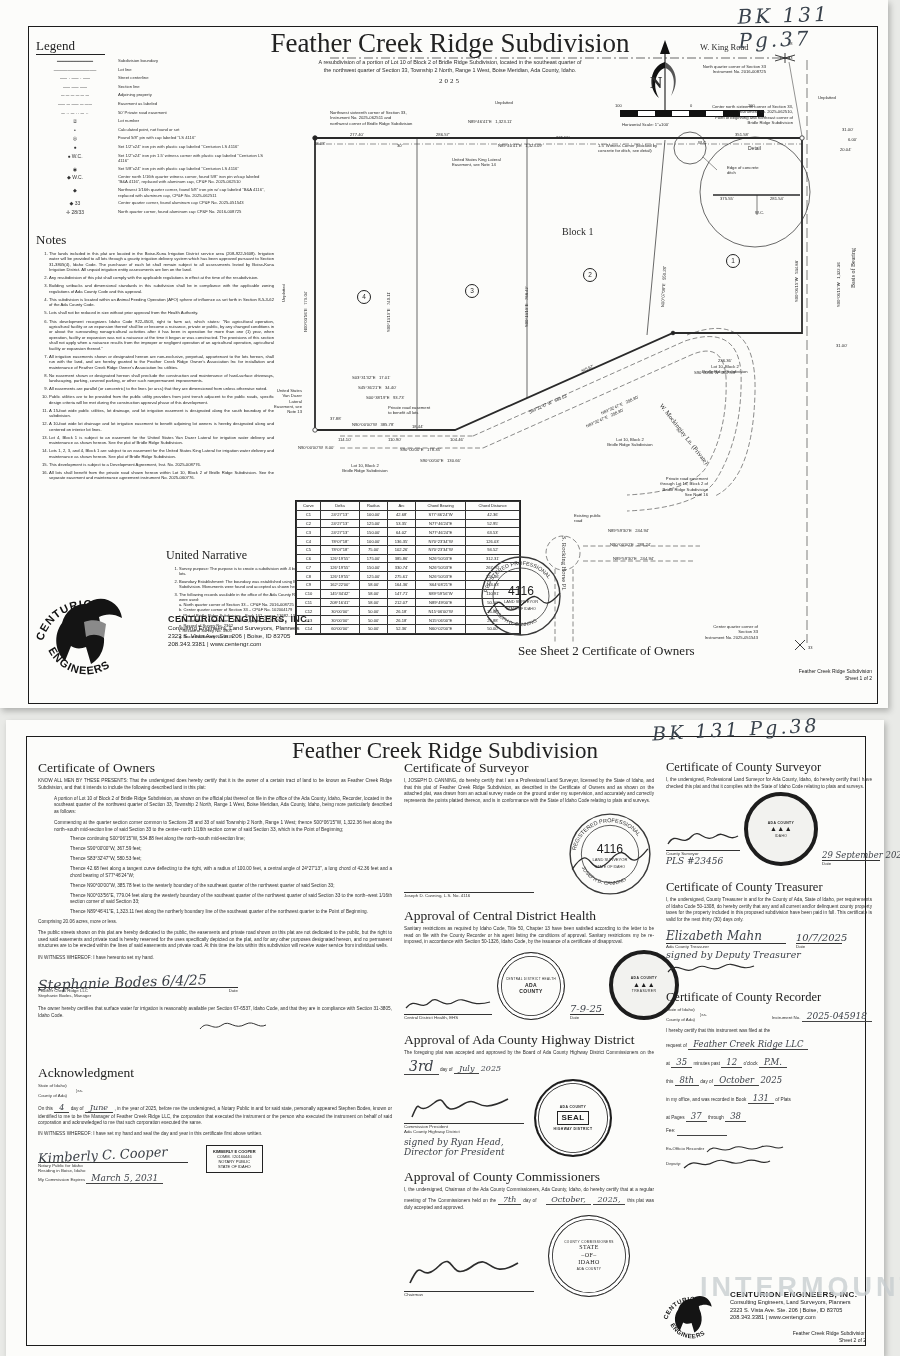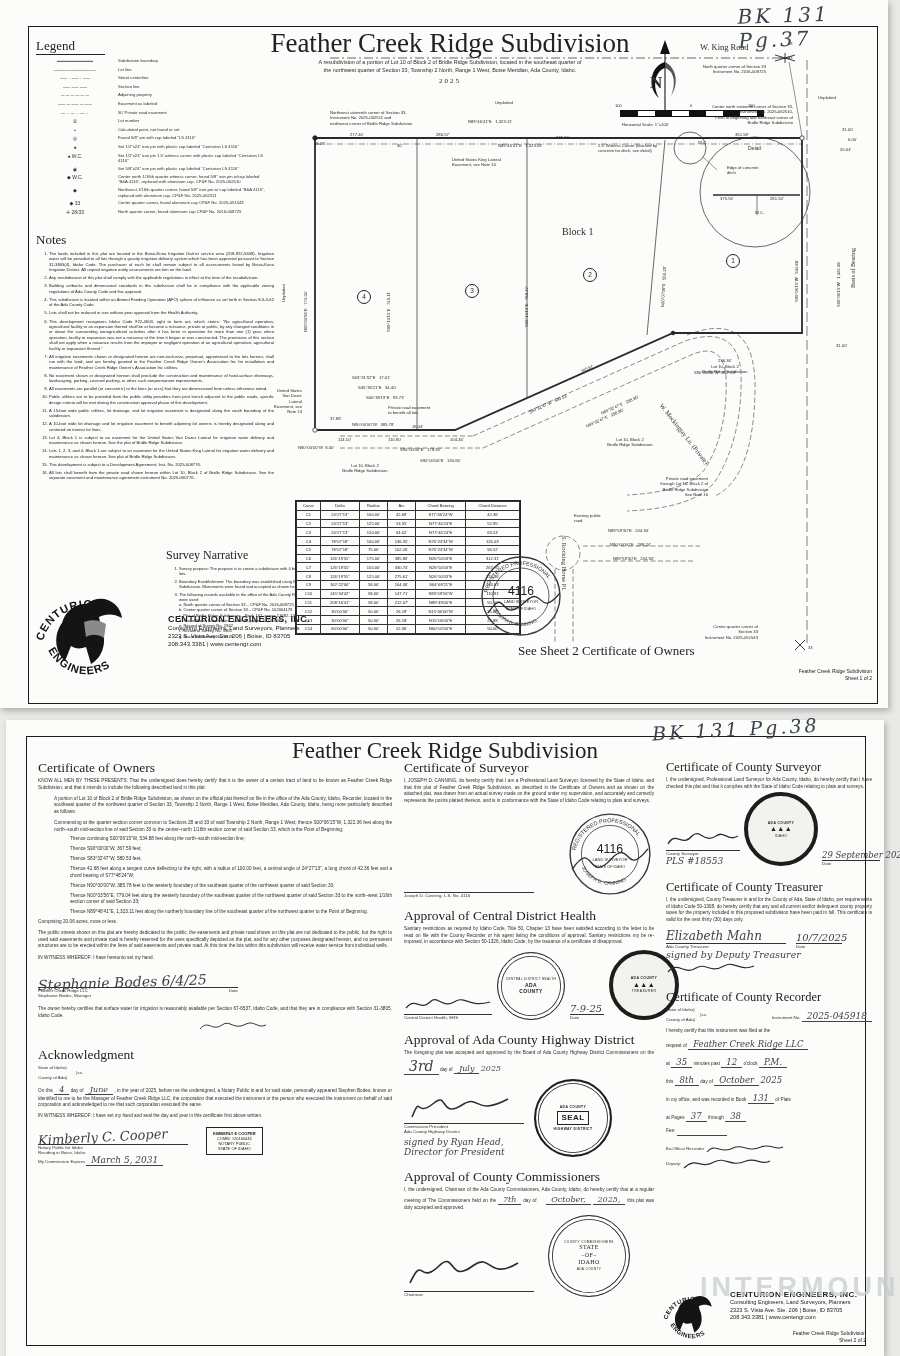--- a/index.html
+++ b/index.html
@@ -183,21 +183,21 @@
         <li>A 15-foot wide public utilities, lot drainage, and lot irrigation easement is designated along the south boundary of the subdivision.</li>
         <li>A 10-foot wide lot drainage and lot irrigation easement to benefit adjoining lot owners is hereby designated along and centered on interior lot lines.</li>
         <li>Lot 4, Block 1 is subject to an easement for the United States Van Duzer Lateral for irrigation water delivery and maintenance as shown hereon. See the plat of Bridle Ridge Subdivision.</li>
         <li>Lots 1, 2, 3, and 4, Block 1 are subject to an easement for the United States King Lateral for irrigation water delivery and maintenance as shown hereon. See plat of Bridle Ridge Subdivision.</li>
         <li>This development is subject to a Development Agreement, Inst. No. 2025-008776.</li>
         <li>All lots shall benefit from the private road shown hereon within Lot 10, Block 2 of Bridle Ridge Subdivision. See the separate easement and maintenance agreement instrument No. 2025-060776.</li>
       </ol>
   </div>
 
   <div id="narr">
-    <h2 class="sec-h" style="font-size:12px;">Survey Narrative</h2>
+    <h2 class="sec-h" style="font-size:12px;">United Narrative</h2>
     <ol>
 
     <li>Survey purpose:  The purpose is to create a subdivision with 4 buildable lots.</li>
         <li>Boundary Establishment:  The boundary was established using Bridle Ridge Subdivision. Monuments were found and accepted as shown hereon.</li>
         <li>The following records available in the office of the Ada County Recorder were used:
 a. North quarter corner of Section 33 – CP&amp;F No. 2016-008725
 b. Center quarter corner of Section 33 – CP&amp;F No. 102004179
 c. Plat of Bridle Ridge Subdivision – Book 102, pages 13682–13684
 d. Plat of Mono Subdivision – Book 62, pages 6223–6224
 e. Record of Survey No. 2362
@@ -579,21 +579,21 @@
       <span class="lbl">Feather Creek Ridge LLC</span>
       <span class="lbl">Date</span>
     </div>
     <div class="lbl">Stephanie Bodes, Manager</div>
 
     <p class="body5" style="margin:8px 0 0;">The owner hereby certifies that surface water for irrigation is reasonably available per Section 67-6537, Idaho Code, and that they are in compliance with Section 31-3805, Idaho Code.</p>
     <svg class="sigsvg" width="70" height="14" viewBox="0 0 70 14" style="margin-left:160px;">
       <path d="M2,10 C10,0 14,13 24,6 C32,0 36,12 48,5 C56,1 60,10 68,6" stroke="#333" stroke-width="1" fill="none"></path>
     </svg>
 
-    <h2 class="cert-h" style="margin-top:14px;">Acknowledgment</h2>
+    <h2 class="cert-h" style="margin-top:32px;">Acknowledgment</h2>
     <div class="lbl">State of Idaho)</div>
     <div class="lbl" style="margin-left:38px;">)ss.</div>
     <div class="lbl">County of Ada)</div>
     <p class="body5" style="margin:4px 0 4px;">
       <span>On this</span>
       <span class="hand fill" style="font-size:8px;">4</span>
       <span>day of</span>
       <span class="hand fill" style="font-size:8px;">June</span>
       <span>, in the year of 2025, before me the undersigned, a Notary Public in and for said state, personally appeared Stephen Bodes, known or identified to me to be the Manager of Feather Creek Ridge LLC, the corporation that executed the instrument or the person who executed the instrument on behalf of said corporation and acknowledged to me that such corporation executed the same.</span>
     </p>
@@ -727,21 +727,21 @@
   <div class="col" id="colR">
     <h2 class="cert-h" style="font-size:12.5px;">Certificate of County Surveyor</h2>
     <p class="body5" style="margin:0 0 8px;">I, the undersigned, Professional Land Surveyor for Ada County, Idaho, do hereby certify that I have checked this plat and that it complies with the State of Idaho Code relating to plats and surveys.</p>
     <div class="row" style="gap:4px;">
       <div>
         <svg class="sigsvg" width="74" height="22" viewBox="0 0 74 22">
           <path d="M2,16 C10,2 16,20 26,8 C34,0 38,16 50,8 C58,2 62,14 72,8" stroke="#2d2d2d" stroke-width="1.3" fill="none"></path>
         </svg>
         <div class="sigline" style="width:74px;"></div>
         <div class="lbl">County Surveyor</div>
-        <div class="hand" style="font-size:9px;">PLS #18553</div>
+        <div class="hand" style="font-size:9px;">PLS #23456</div>
       </div>
       <div class="seal" style="width:66px;height:66px;border:4.5px solid #1d1d1d;background:#f2f2ef;margin-top:-6px;">
         <div class="st" style="font-weight:bold;">ADA COUNTY</div>
         <div class="st" style="font-size:7px;">▲▲▲</div>
         <div class="st">IDAHO</div>
       </div>
       <div>
         <div class="hand" style="font-size:8.5px;white-space:nowrap;">29 September 2025</div>
         <div class="sigline" style="width:58px;"></div>
         <div class="lbl">Date</div>

